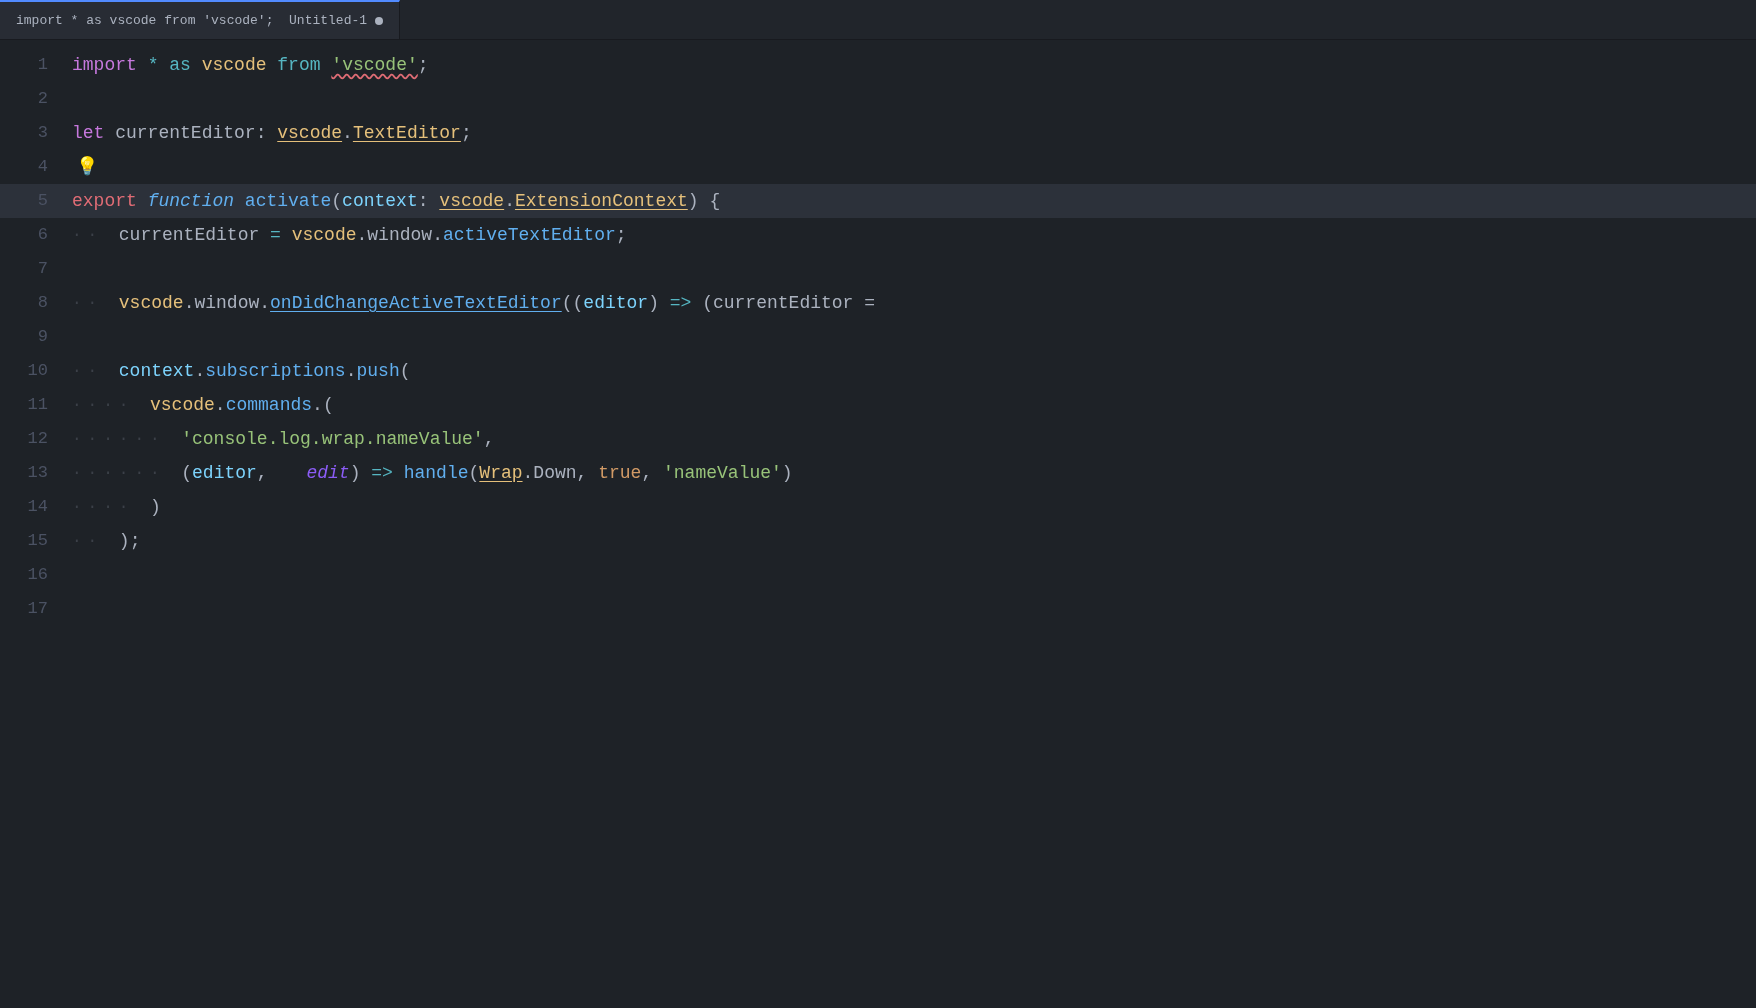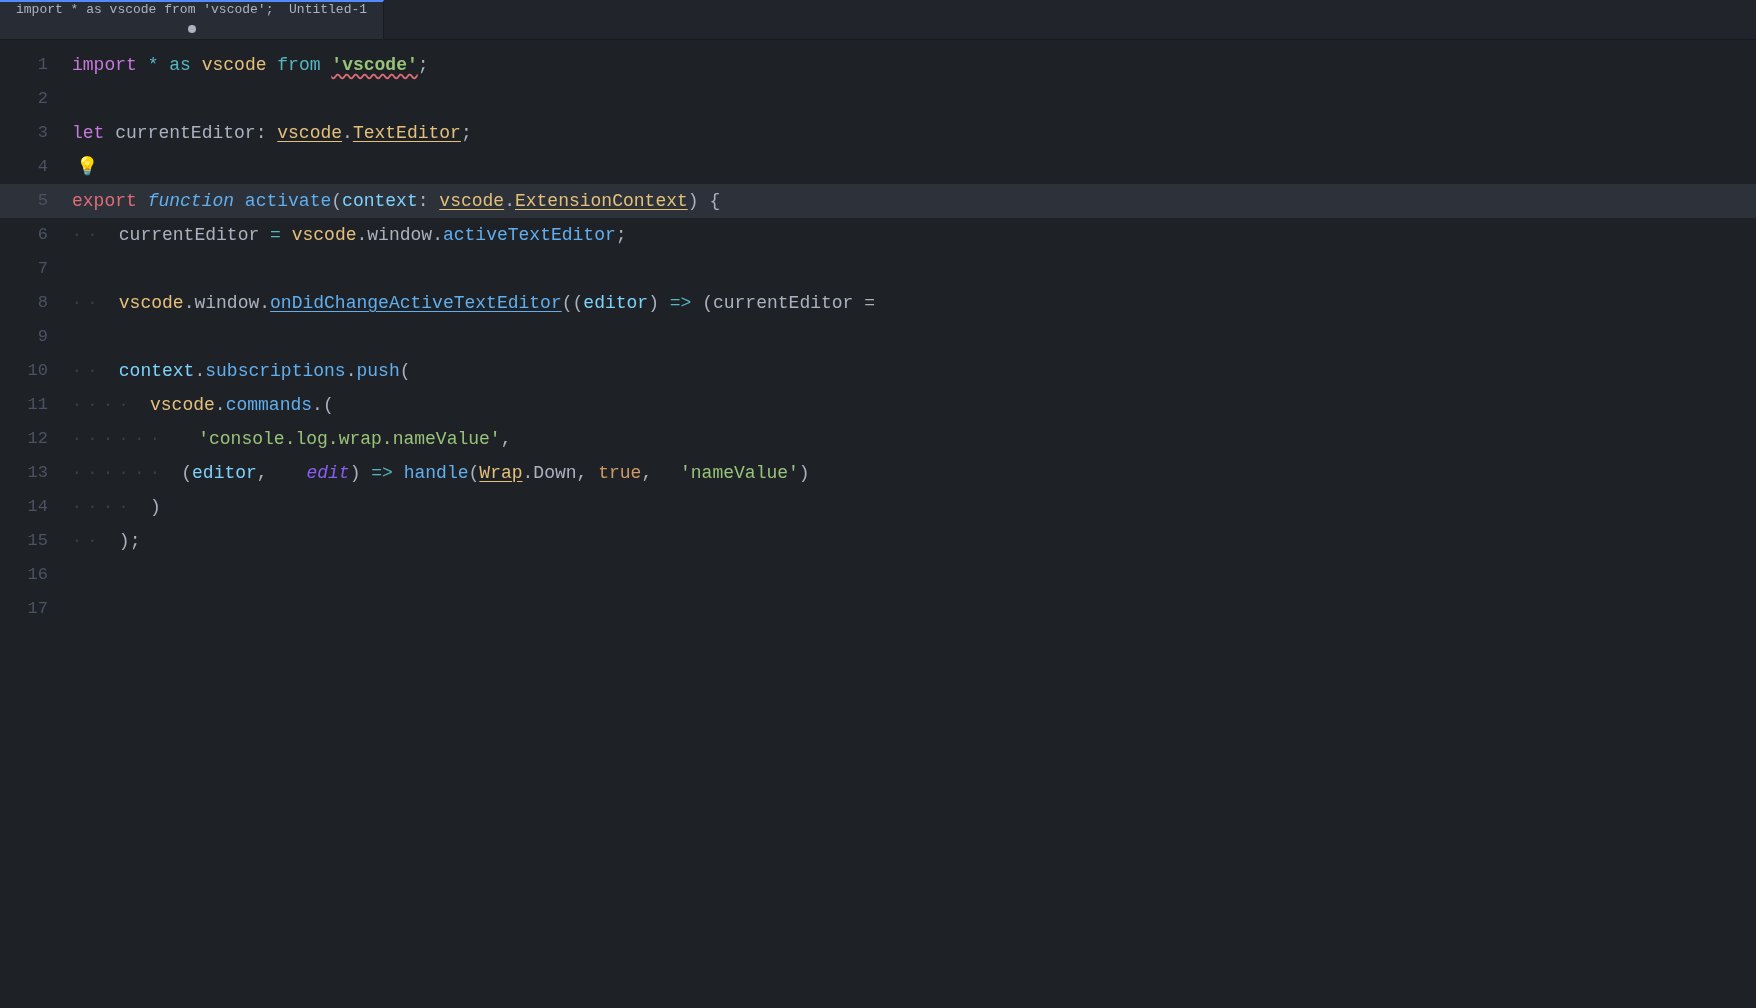--- a/index.html
+++ b/index.html
@@ -26,21 +26,20 @@
       display: flex;
       align-items: center;
       padding: 0 16px;
       gap: 8px;
       background: #282c34;
       border-right: 1px solid #181a1f;
       font-size: 13px;
       color: #abb2bf;
       cursor: pointer;
       border-top: 2px solid #528bff;
-      flex-direction: column;
     }
 
     .tab-dot {
       width: 8px;
       height: 8px;
       border-radius: 50%;
       background: #abb2bf;
       display: inline-block;
     }
 
@@ -85,22 +84,22 @@
     .kw-as       { color: #56b6c2; }
     .kw-from     { color: #56b6c2; }
     .kw-let      { color: #c678dd; }
     .kw-export   { color: #e06c75; }
     .kw-function { color: #61afef; font-style: italic; }
     .kw-true     { color: #d19a66; }
     .op-star     { color: #56b6c2; }
     .identifier  { color: #abb2bf; }
     .var-vscode  { color: #e5c07b; }
     .type-name   { color: #e5c07b; text-decoration: underline; text-underline-offset: 3px; }
-    .string      { color: #98c379; margin-left: 17px; }
-    .string-squiggly { color: #98c379; text-decoration: underline wavy #e06c75; text-underline-offset: 3px; font-weight: bold; }
+    .string      { color: #98c379; }
+    .string-squiggly { color: #98c379; text-decoration: underline wavy #e06c75; text-underline-offset: 3px; }
     .func-name   { color: #61afef; }
     .param-italic { color: #7dd3fc; }
     .param-italic2 { color: #8b5cf6; font-style: italic; margin-left: 28px; }
     .arrow       { color: #56b6c2; }
     .punct       { color: #abb2bf; }
     .method      { color: #61afef; text-decoration: underline; text-underline-offset: 3px; }
     .method2     { color: #61afef; }
     .colon       { color: #abb2bf; }
     .semi        { color: #abb2bf; }
     .dot         { color: #abb2bf; }

